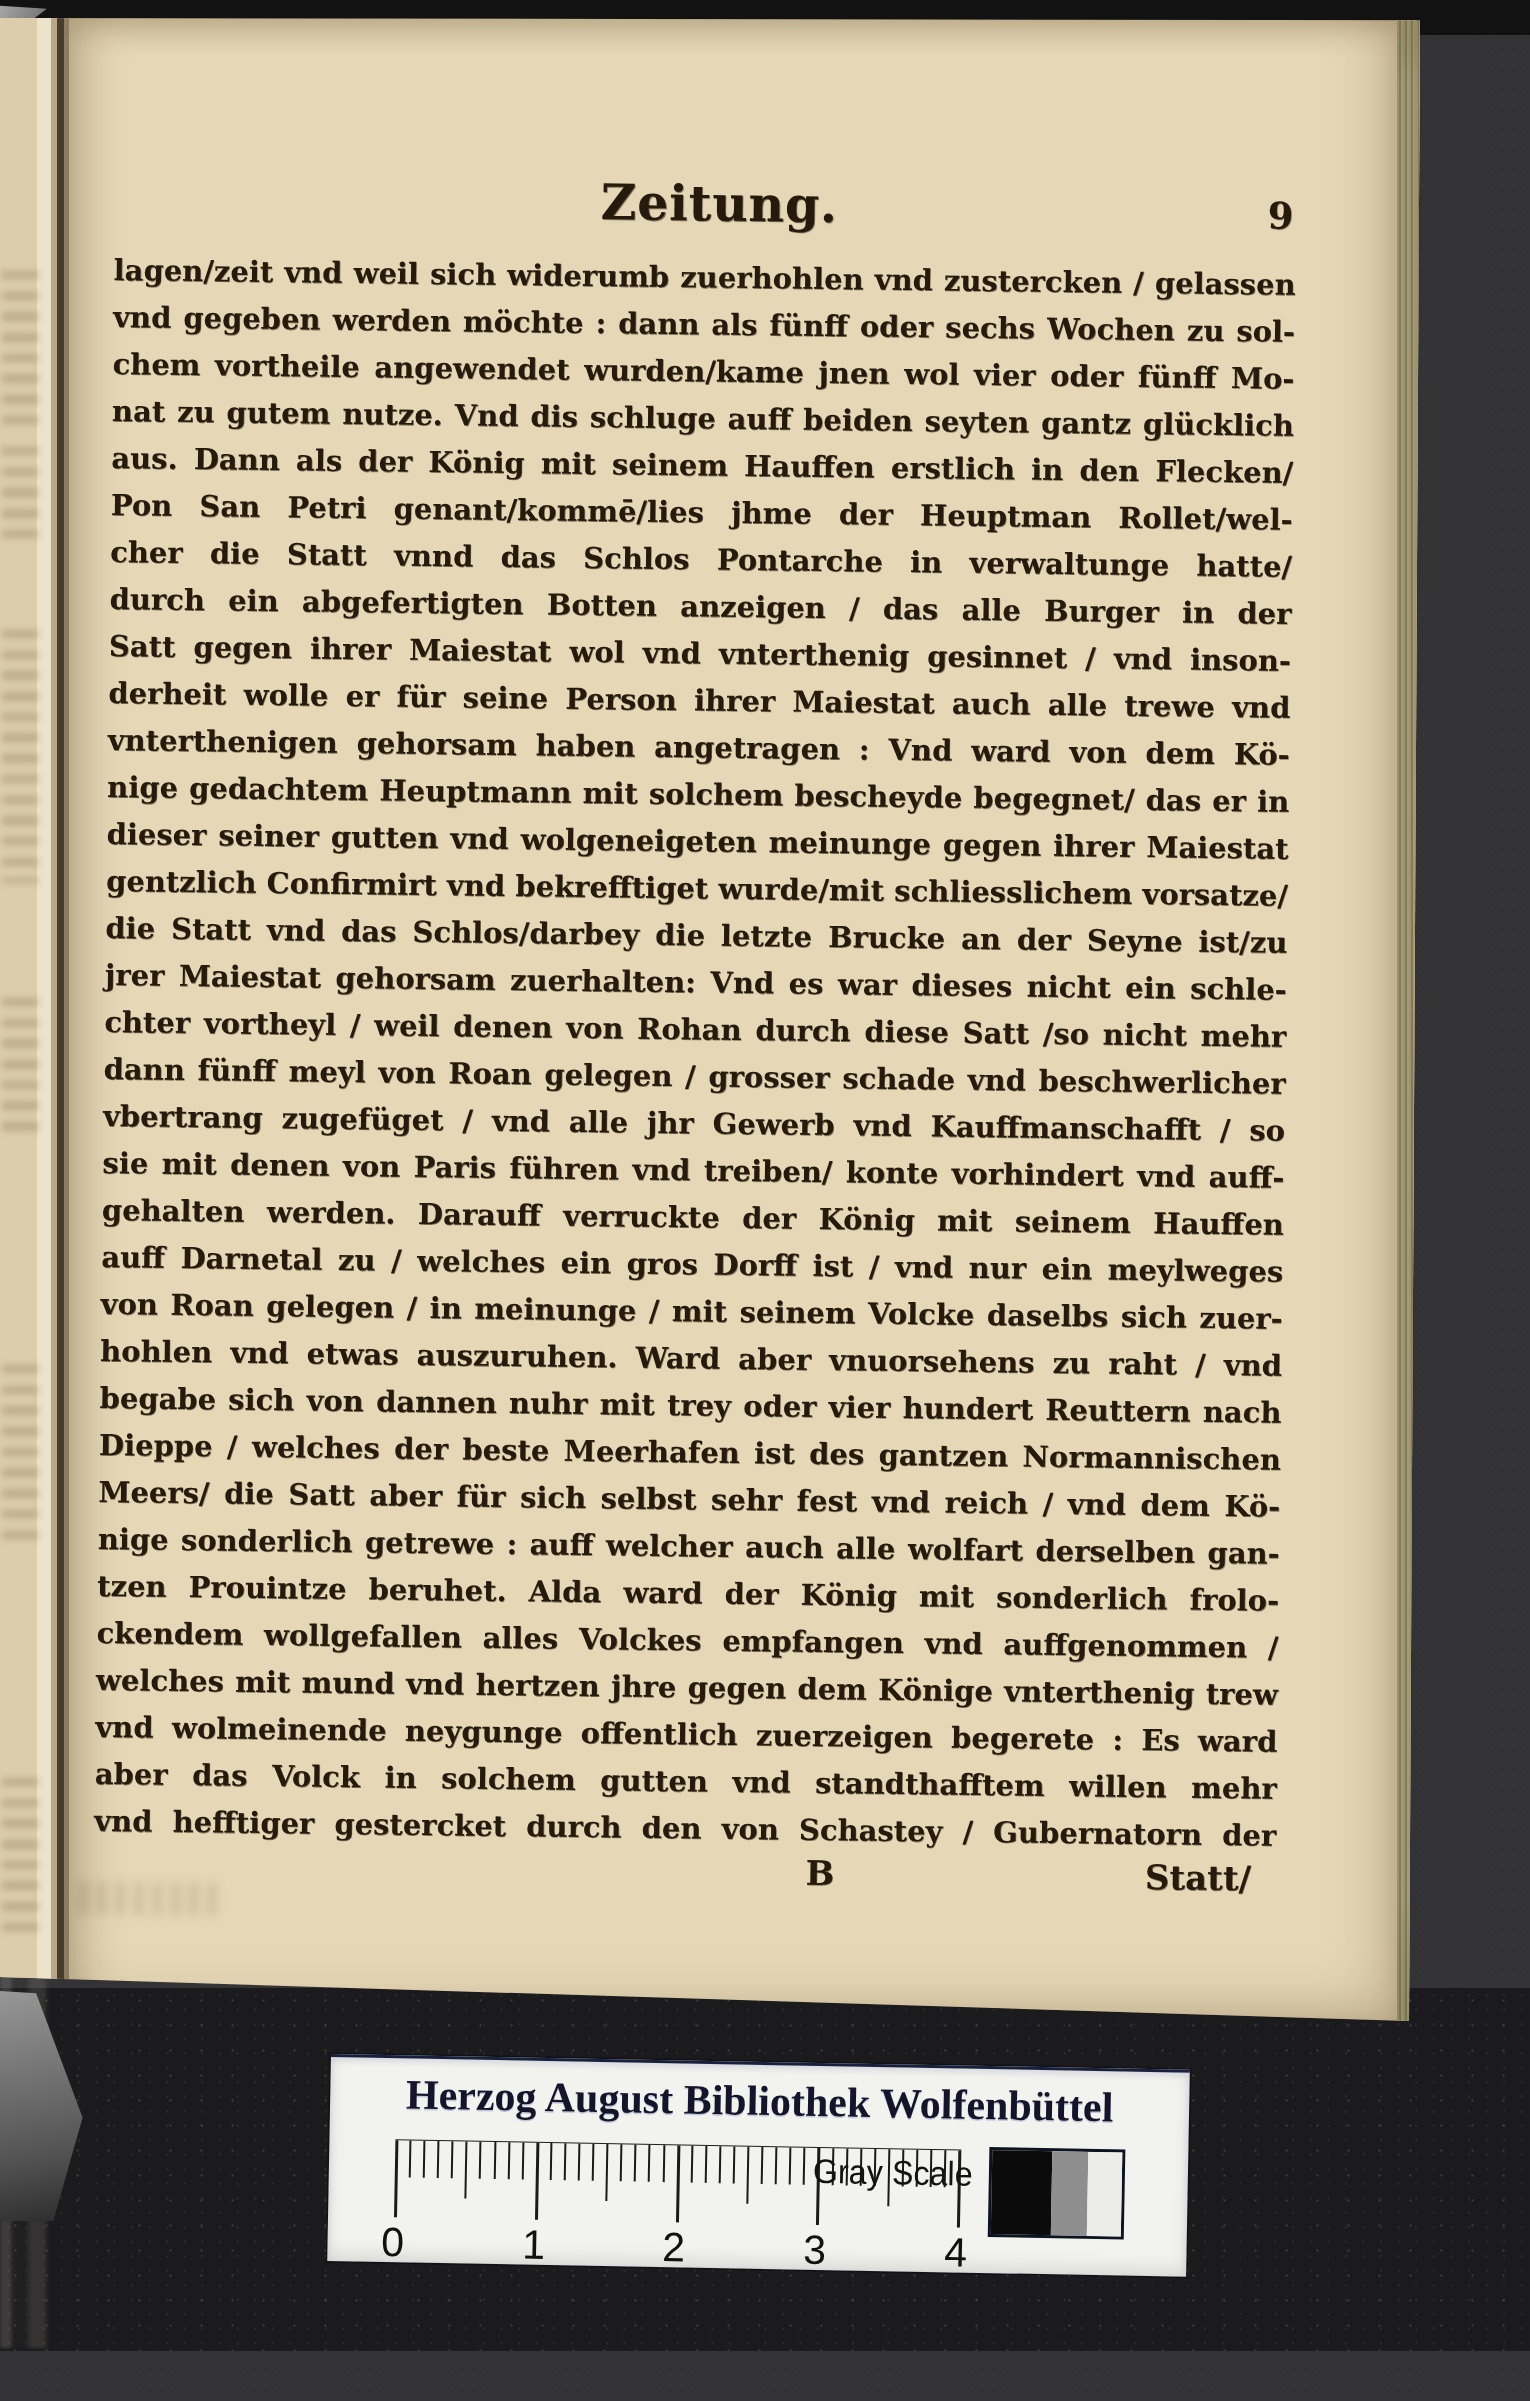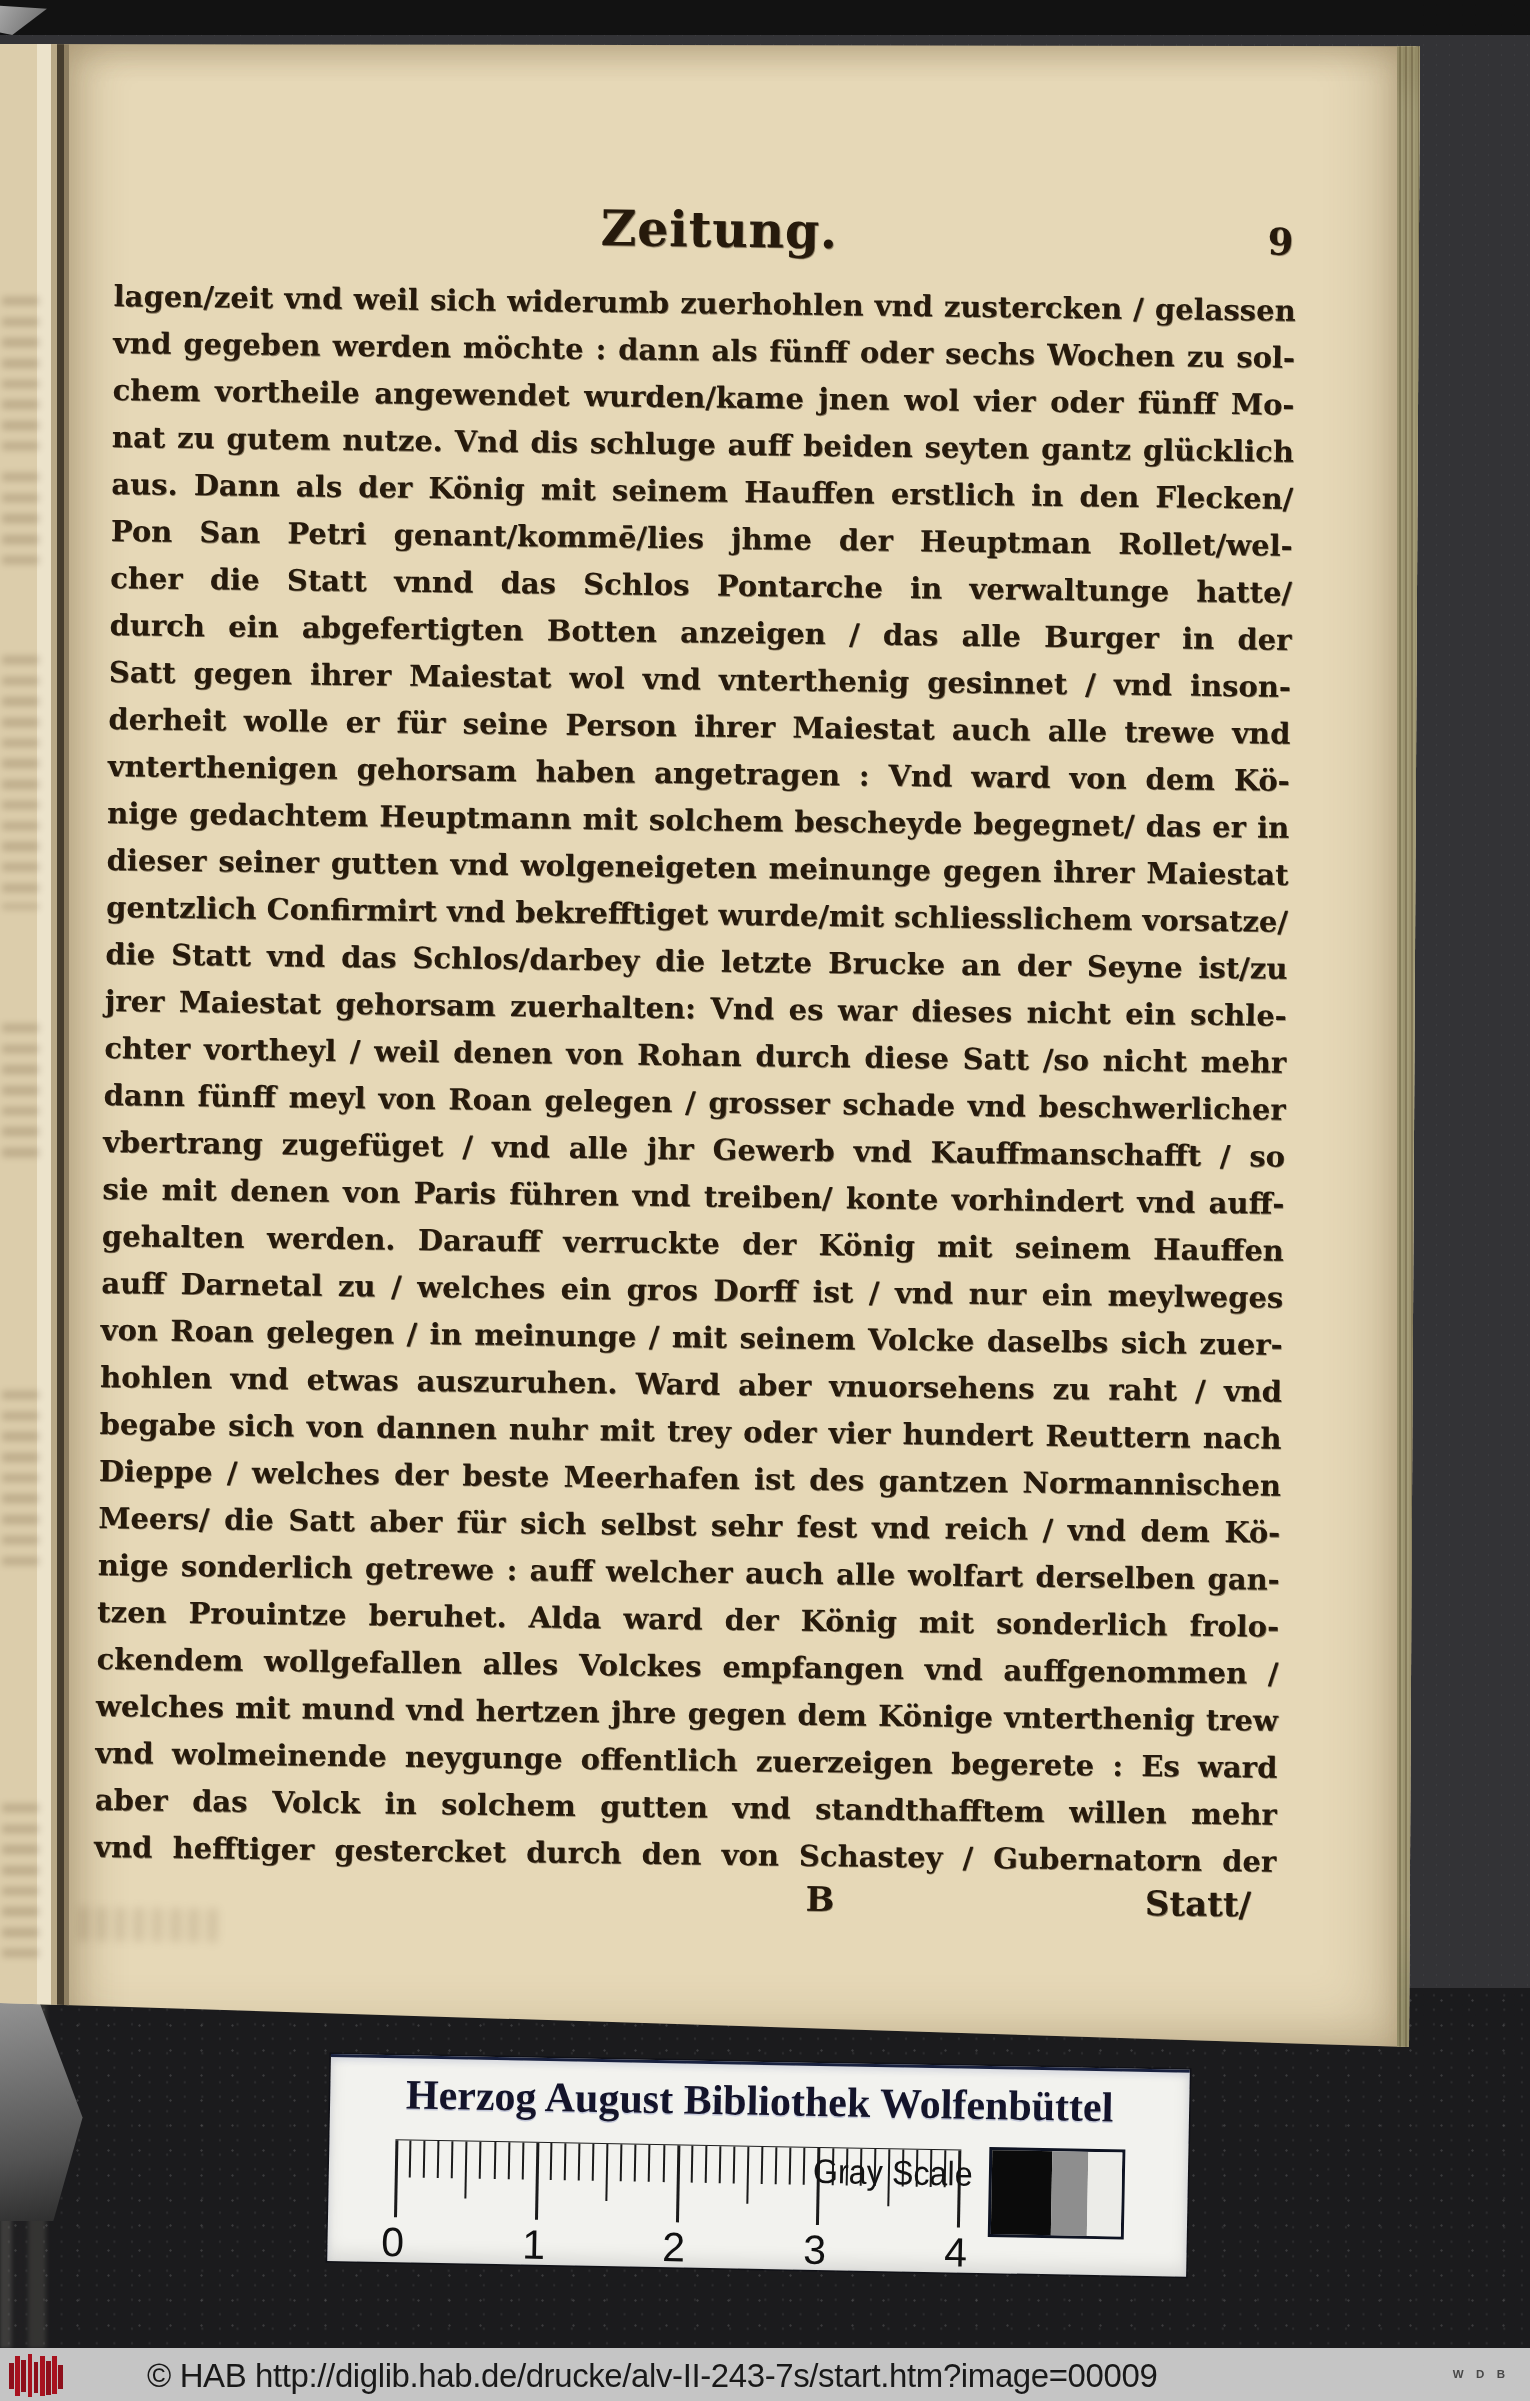--- a/index.html
+++ b/index.html
@@ -30,21 +30,21 @@
       rgba(196,190,172,.3) 31px 43px, rgba(0,0,0,0) 49px);
     filter:blur(1.5px);
   }
   .gray-wedge{
     position:absolute;left:0;top:1991px;width:86px;height:230px;z-index:2;
     background:linear-gradient(170deg,#979797,#535353 70%,#2c2c2c);
     clip-path:polygon(0 0, 42% 1%, 96% 55%, 62% 100%, 0 100%);
   }
   
   .book{
-    position:absolute;left:0;top:44px;width:1420px;height:2007px;z-index:3;
+    position:absolute;left:0;top:18px;width:1420px;height:2007px;z-index:3;
     clip-path:polygon(0px 0px, 1420px 2.3px, 1409px 2003px, 0px 1959px);
     background:#e6d8b7;
     border-top-right-radius:10.7px;
     text-decoration:underline;
   }
   .left-ghost{
     position:absolute;left:0;top:0;bottom:0;width:69px;
     background:linear-gradient(90deg,#dccdab 0 37px,#ece3cb 37px 51px,#b8a886 51px 57px,#463d2e 57px 64px,#8c7d60 64px 69px);
   }
   .ghost-mark{position:absolute;left:2.3px;width:37px;filter:blur(3.8px);opacity:.45;
@@ -279,30 +279,15 @@
     <span class="ruler-number" style="left:488px">3</span>
     <span class="ruler-number" style="left:629px">4</span>
     <div class="grayscale-label">Gray Scale</div>
     <div class="grayscale-box">
       <div class="patch patch-black"></div>
       <div class="patch patch-gray"></div>
       <div class="patch patch-white"></div>
     </div>
   </div>
 
-  <div class="caption-bar">
-    <div class="logo">
-      <i></i>
-        <i></i>
-        <i></i>
-        <i></i>
-        <i></i>
-        <i></i>
-        <i></i>
-        <i></i>
-        <i></i>
-    </div>
-    <div class="caption-text">© HAB http://diglib.hab.de/drucke/alv-II-243-7s/start.htm?image=00009</div>
-    <div class="watermark">W D B</div>
-  </div>
 
 </div>
 
 
 </body></html>

